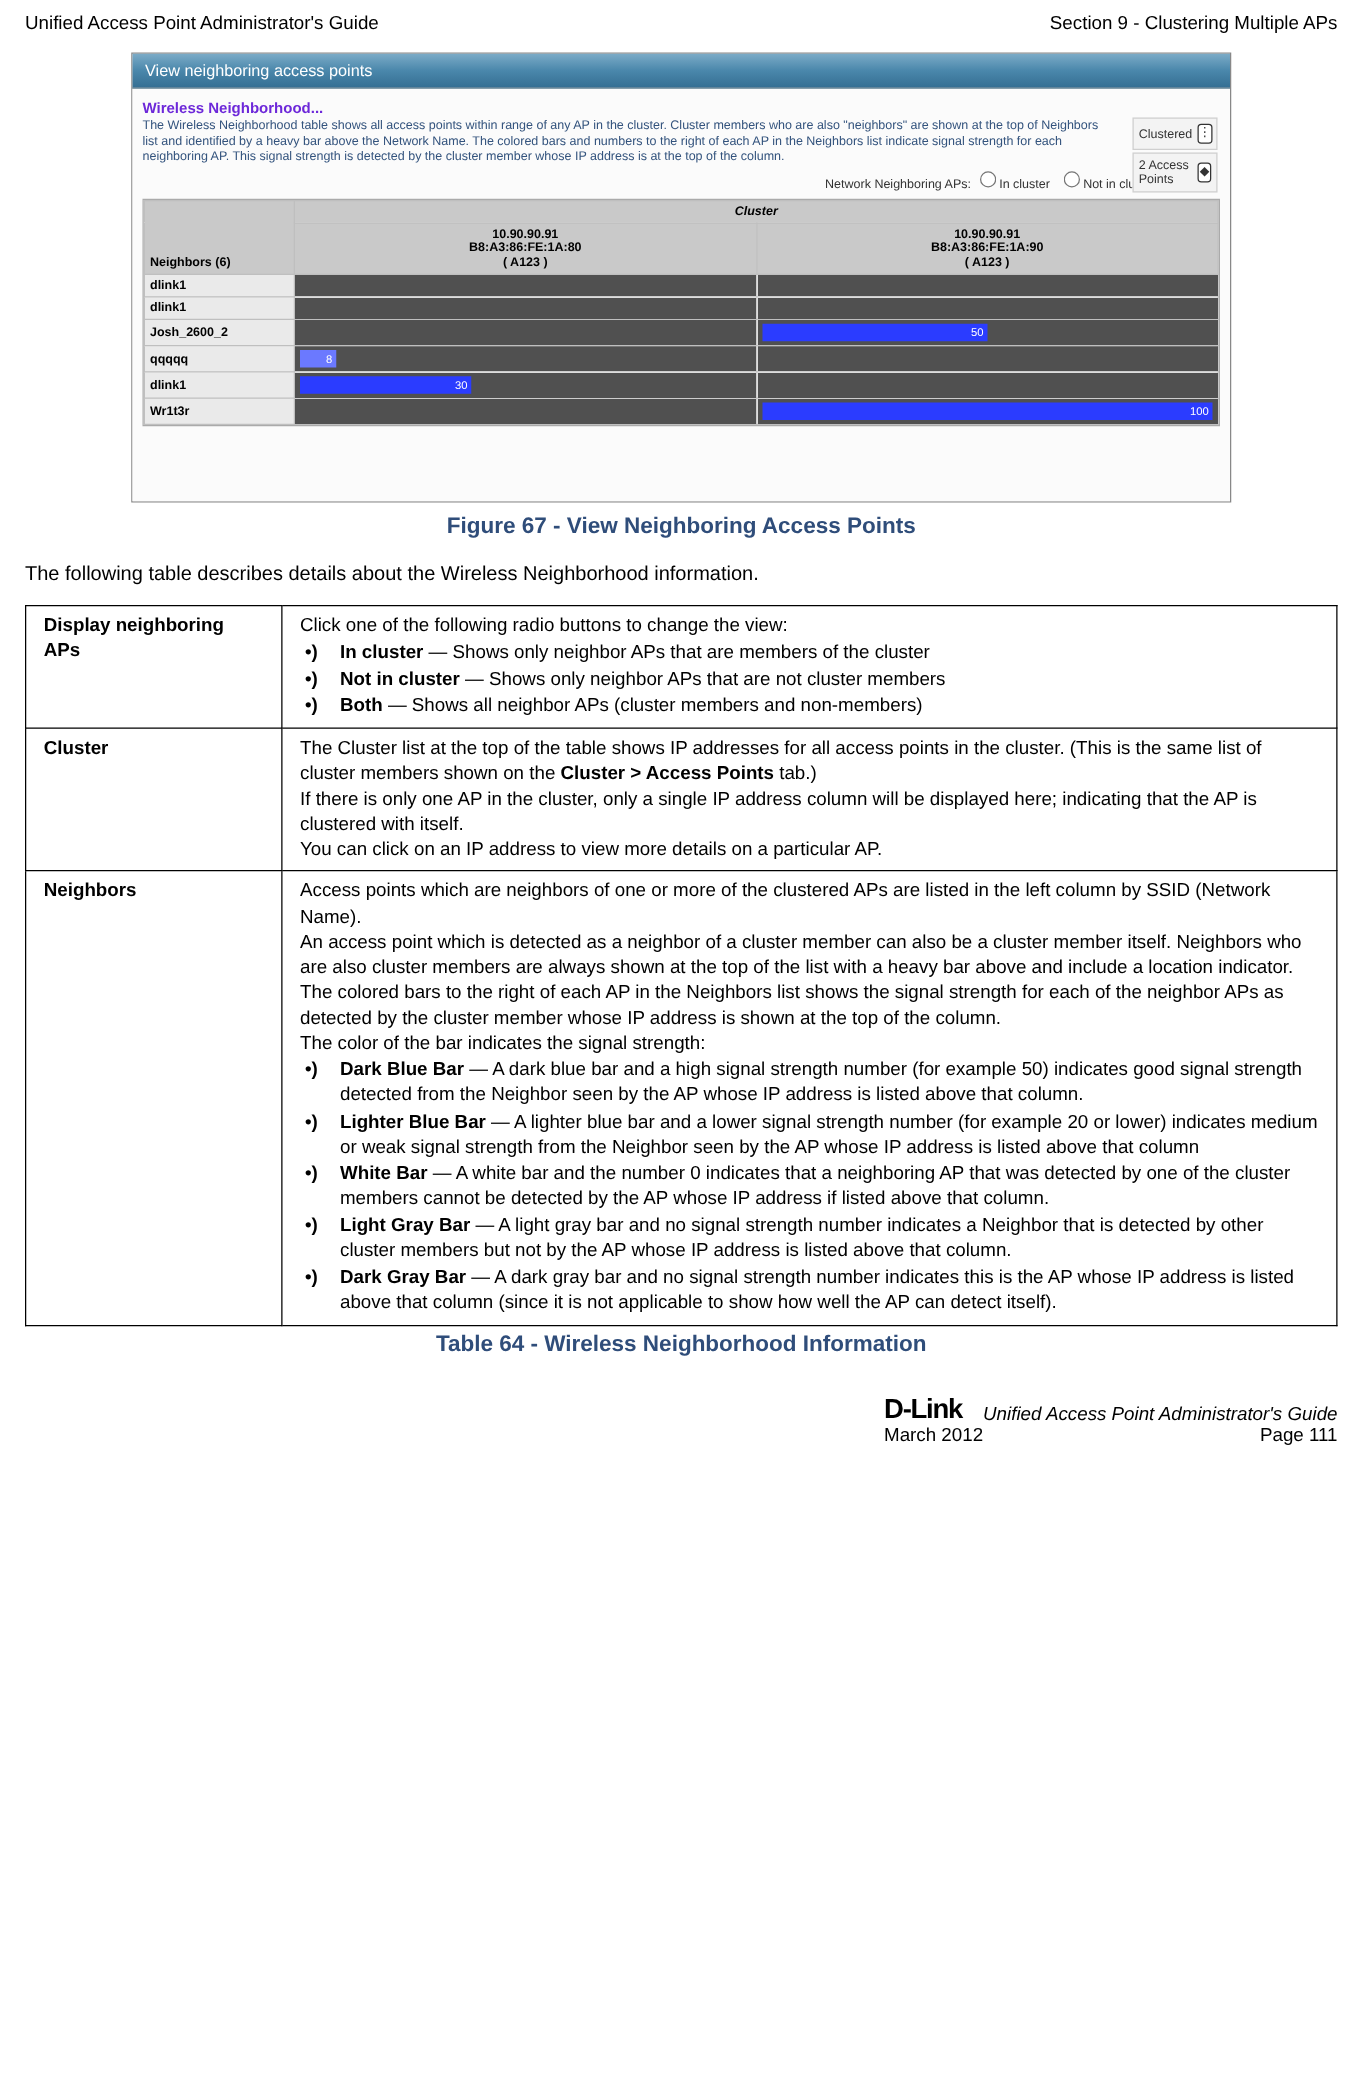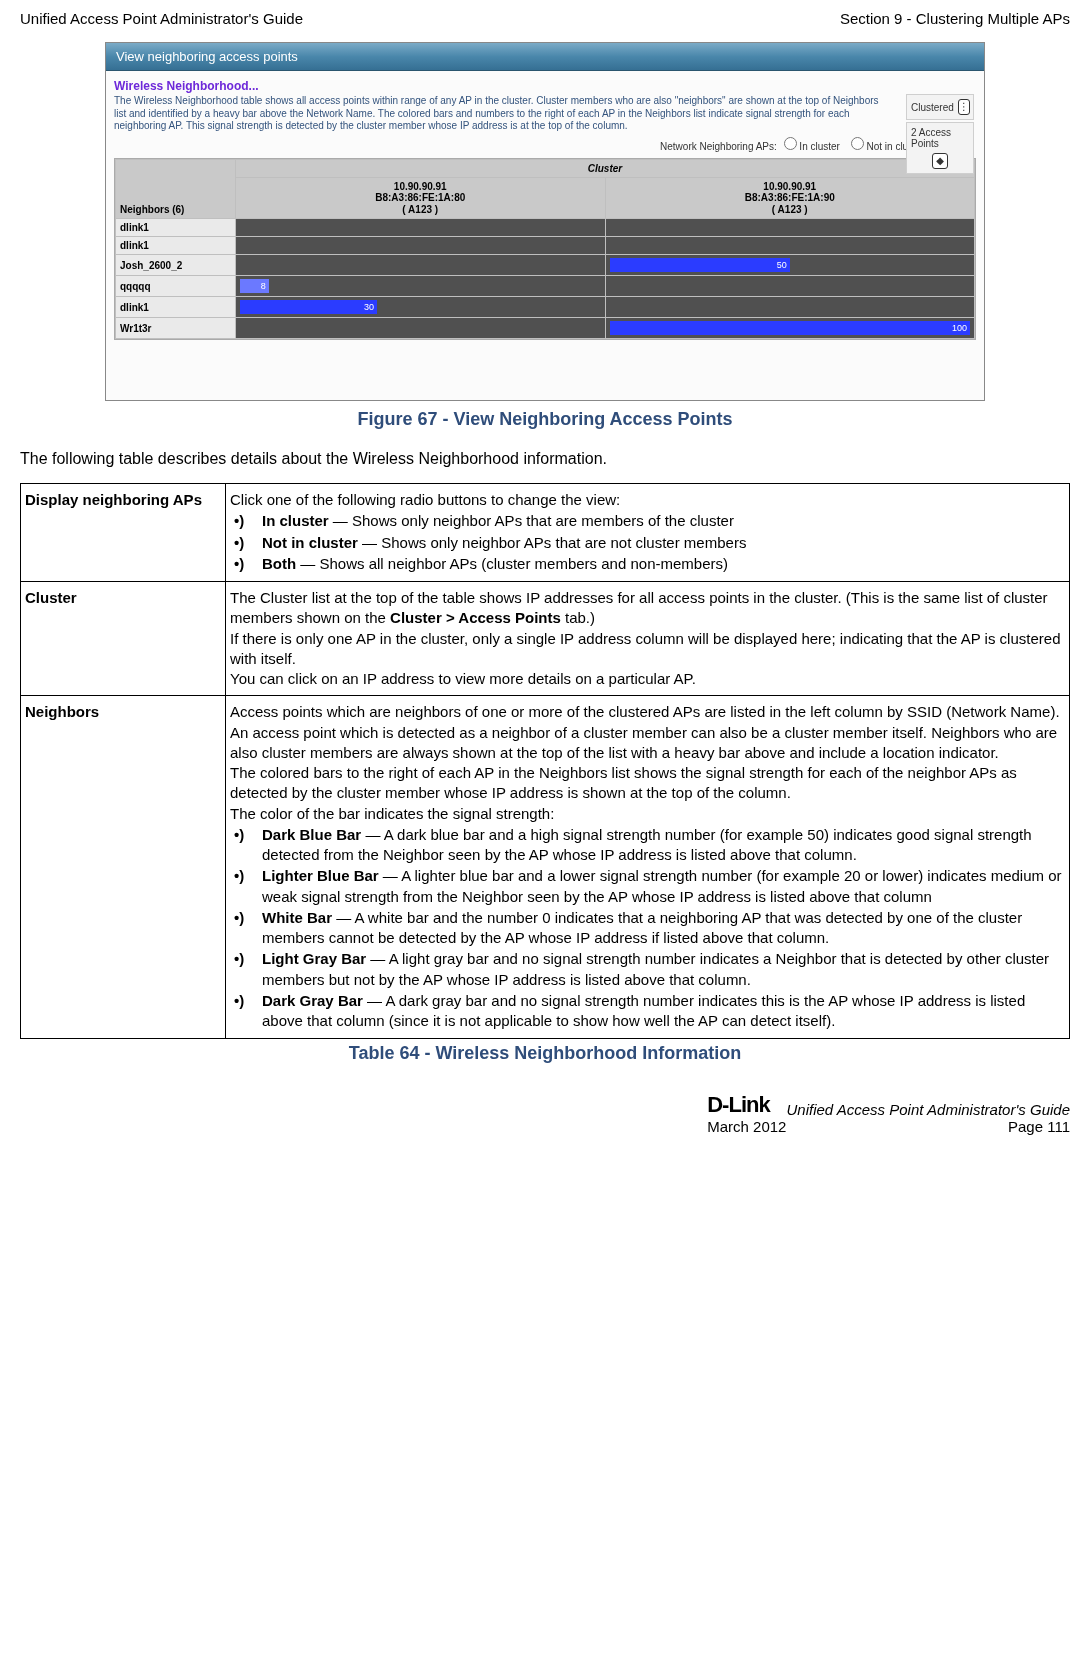--- a/index.html
+++ b/index.html
@@ -59,21 +59,21 @@
       color: #333;
     }
     .rp-row {
       border: 1px solid #cfcfcf;
       background: #f3f3f3;
       padding: 4px 4px;
       display: flex;
       align-items: center;
       gap: 4px;
     }
-    .rp-row + .rp-row { margin-top: 2px; flex-direction: column; }
+    .rp-row + .rp-row { margin-top: 2px; }
     .rp-ic {
       width: 16px; height: 16px;
       border: 1px solid #333; border-radius: 3px;
       background: #fff;
       display:inline-block;
       font-size:10px; text-align:center; line-height:14px;
     }
     .wn-inner {
       position: relative;
     }
@@ -164,21 +164,21 @@
     }
     table.doc th {
       background: #000;
       color: #fff;
       text-align: left;
       padding: 6px 8px;
       font-weight: bold;
     }
     table.doc td {
       border: 1px solid #000;
-      padding: 6px 4px;
+      padding: 6px 14px;
       vertical-align: top;
       line-height: 1.35;
     }
     table.doc td.fcol {
       font-weight: bold;
       width: 205px;
     }
     table.doc ul { list-style: none; margin-left: 18px; }
     table.doc ul li { position: relative; padding-left: 14px; margin: 1px 0; }
     table.doc ul li::before { content: "•)"; position: absolute; left: -14px; font-weight: bold; }

